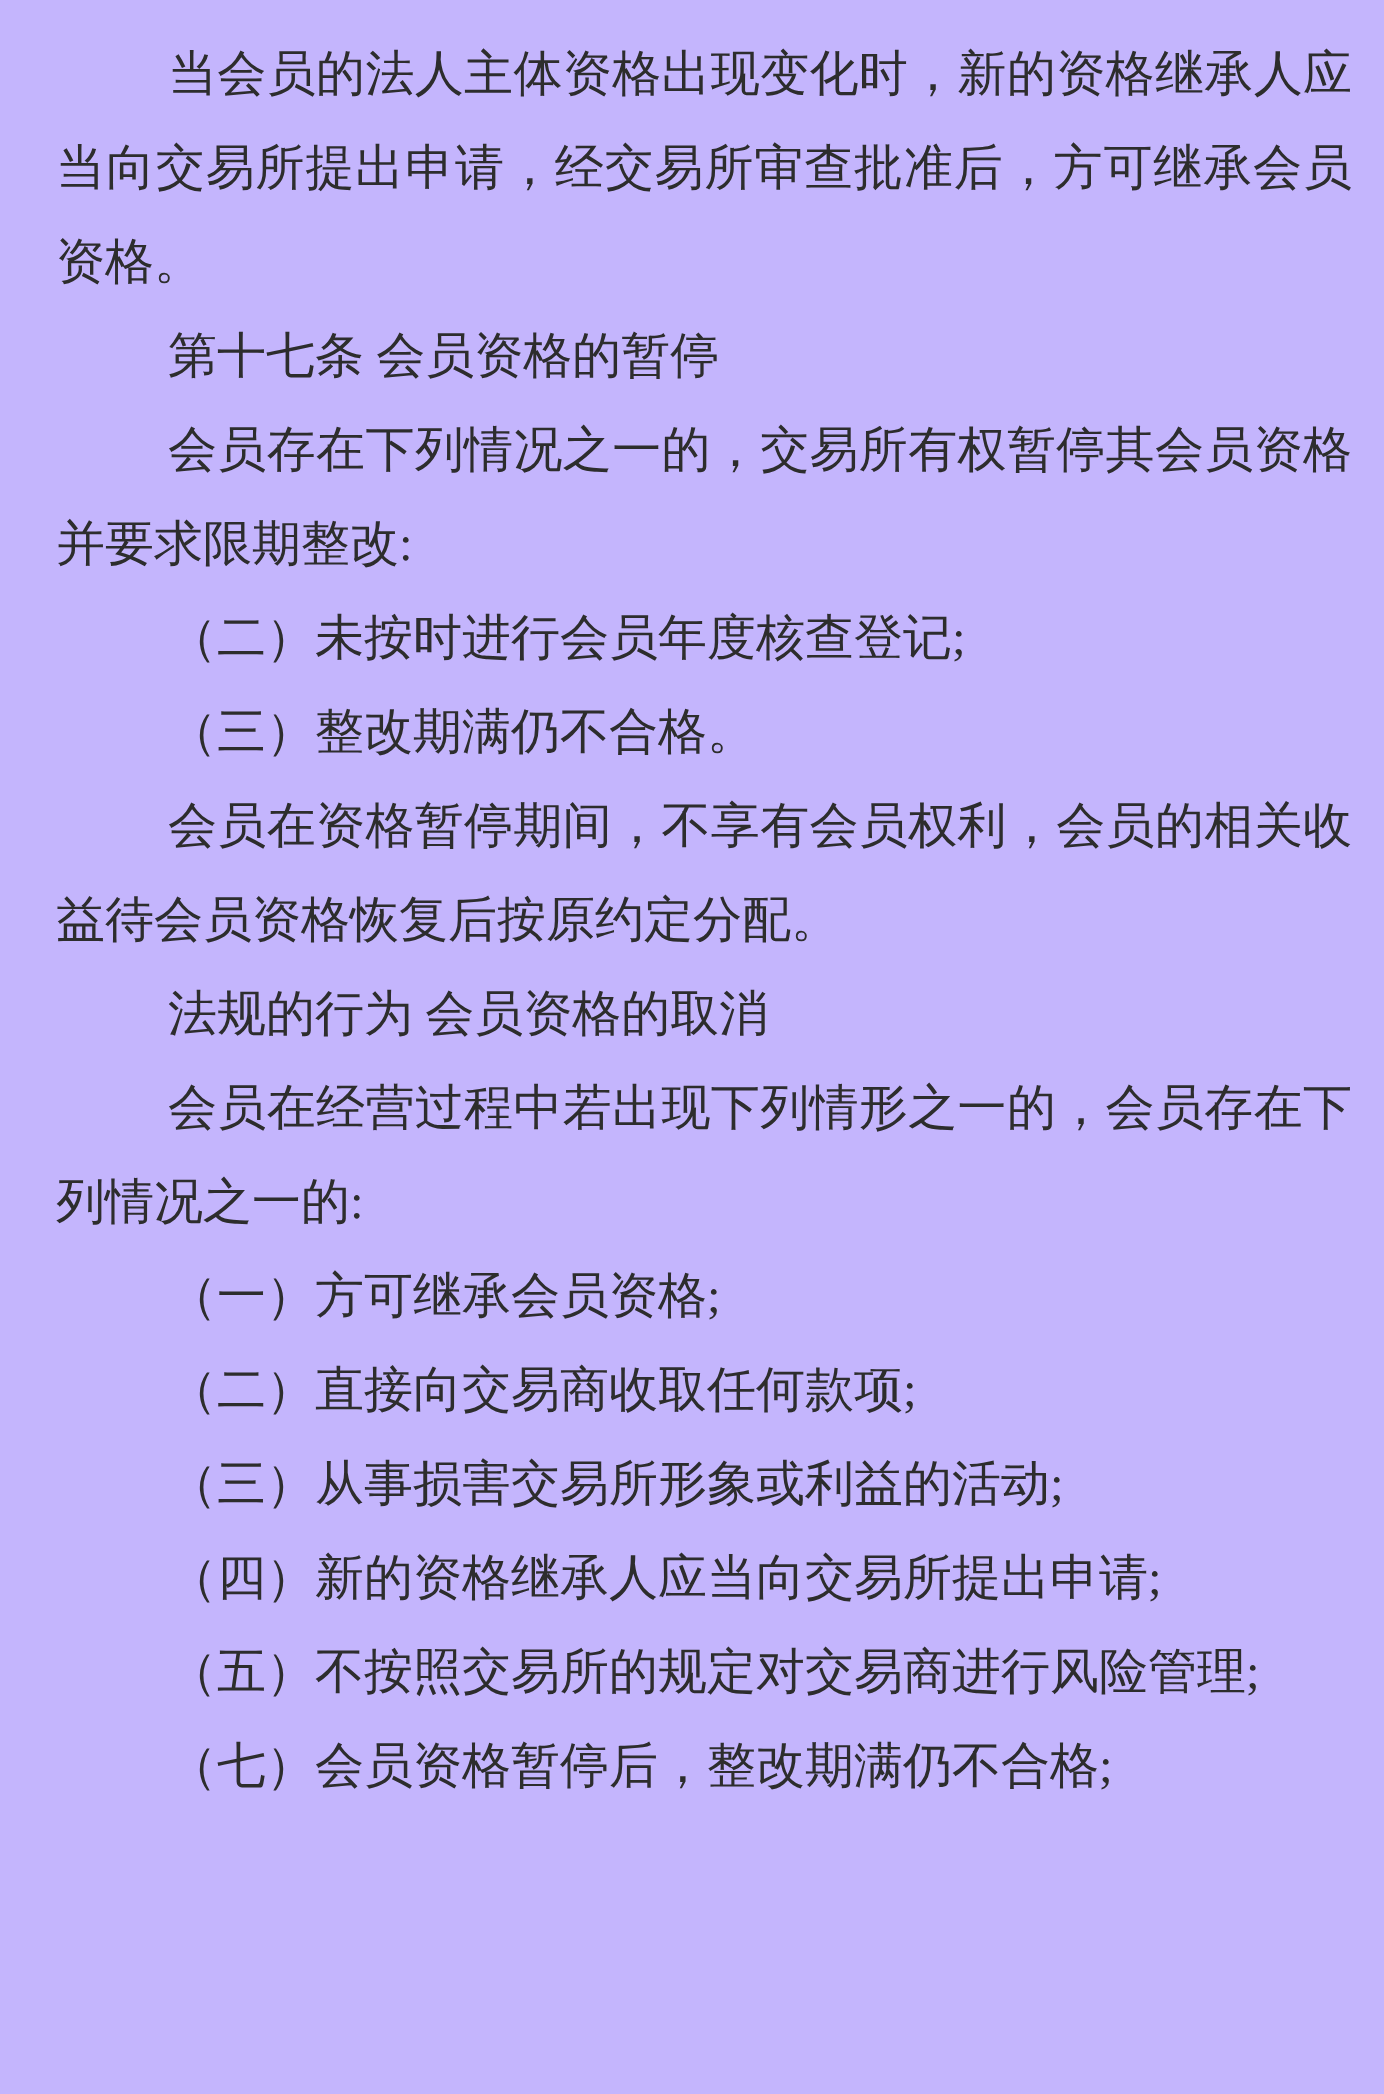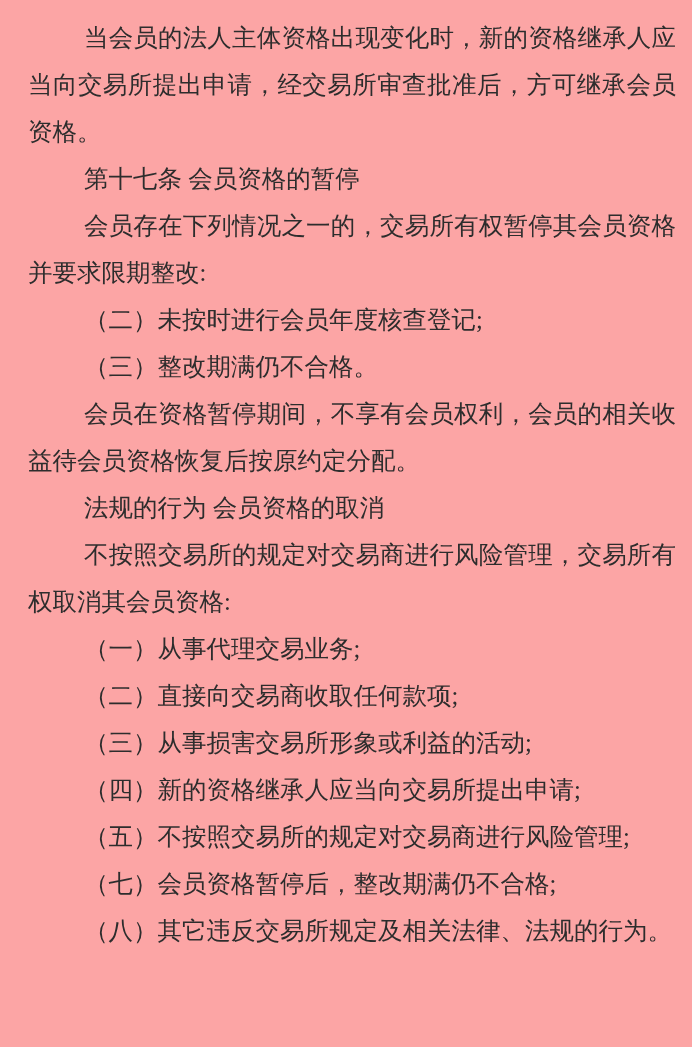--- a/index.html
+++ b/index.html
@@ -10,21 +10,21 @@
   body {
     width: 692px;
     height: 1047px;
     overflow: hidden;
   }
   .page {
     box-sizing: border-box;
     width: 692px;
     height: 1047px;
     padding: 14px 16px 0 28px;
-    background: #fca5a5;
+    background: #c4b5fd;
   }
   .para {
     margin: 0;
     padding: 0;
     font-family: "Liberation Serif", "DejaVu Serif", serif;
     font-size: 24.5px;
     line-height: 47px;
     color: #2d2d2d;
     text-indent: 56px;
     text-align: justify;
@@ -37,21 +37,20 @@
 <body>
 
 <div class="page">
   <p class="para body">当会员的法人主体资格出现变化时，新的资格继承人应当向交易所提出申请，经交易所审查批准后，方可继承会员资格。</p>
   <p class="para heading">第十七条 会员资格的暂停</p>
   <p class="para body">会员存在下列情况之一的，交易所有权暂停其会员资格并要求限期整改:</p>
   <p class="para item">（二）未按时进行会员年度核查登记;</p>
   <p class="para item">（三）整改期满仍不合格。</p>
   <p class="para body">会员在资格暂停期间，不享有会员权利，会员的相关收益待会员资格恢复后按原约定分配。</p>
   <p class="para heading">法规的行为 会员资格的取消</p>
-  <p class="para body">不按照交易所的规定对交易商进行风险管理，交易所有权取消其会员资格:</p>
-  <p class="para item">（一）从事代理交易业务;</p>
+  <p class="para body">会员在经营过程中若出现下列情形之一的，会员存在下列情况之一的:</p>
+  <p class="para item">（一）方可继承会员资格;</p>
   <p class="para item">（二）直接向交易商收取任何款项;</p>
   <p class="para item">（三）从事损害交易所形象或利益的活动;</p>
   <p class="para item">（四）新的资格继承人应当向交易所提出申请;</p>
   <p class="para item">（五）不按照交易所的规定对交易商进行风险管理;</p>
   <p class="para item">（七）会员资格暂停后，整改期满仍不合格;</p>
-  <p class="para item">（八）其它违反交易所规定及相关法律、法规的行为。</p>
 </div>
 
 </body></html>

